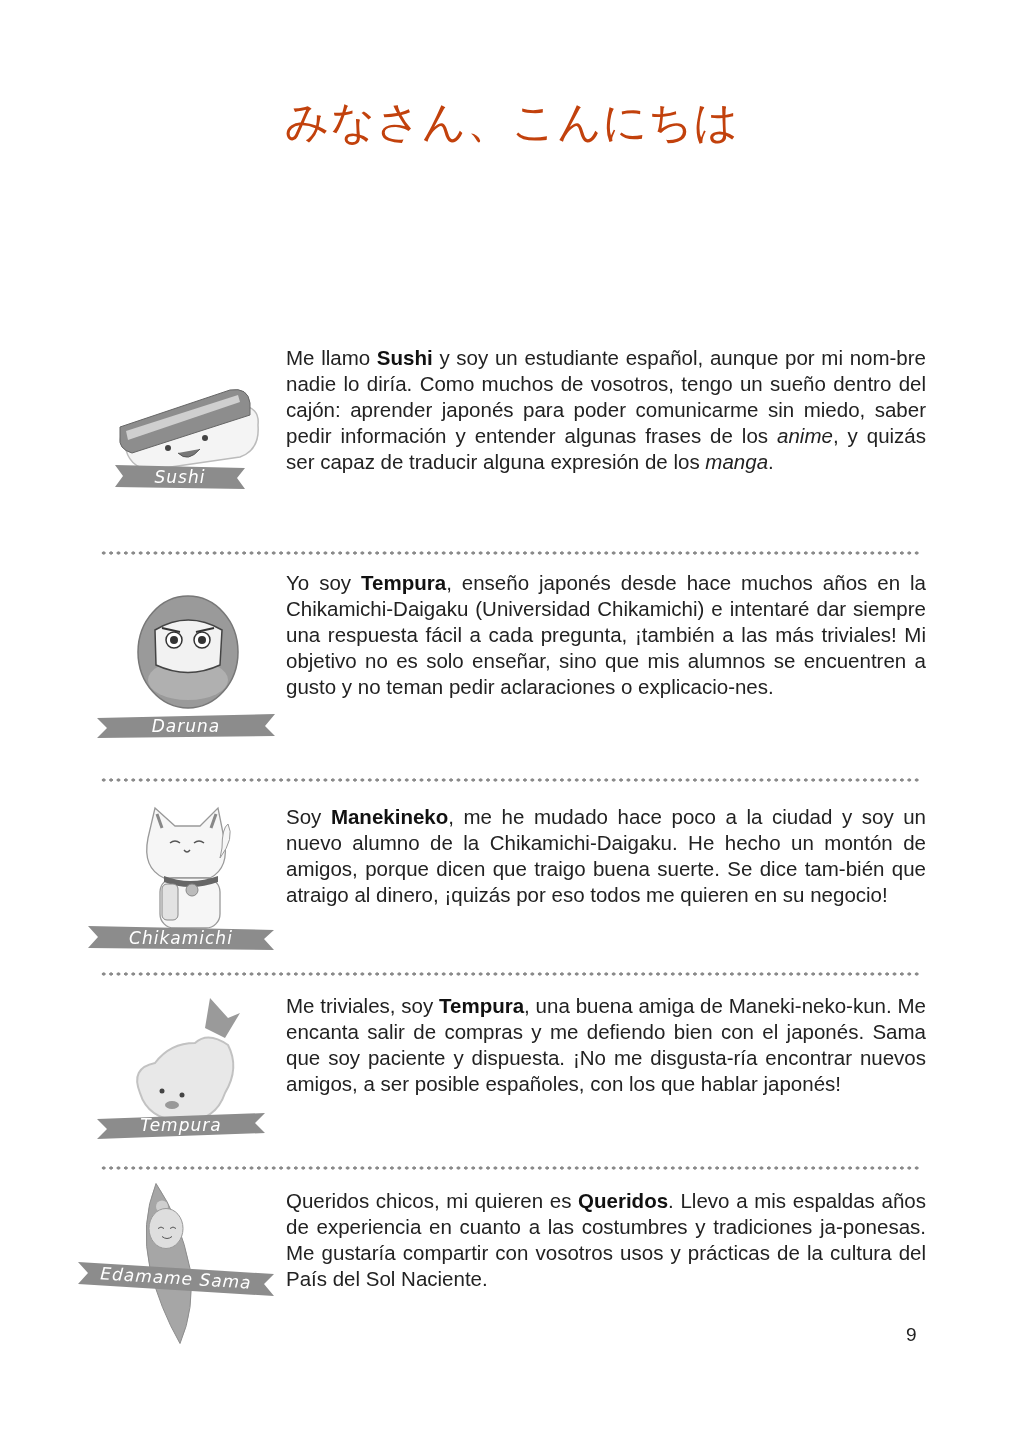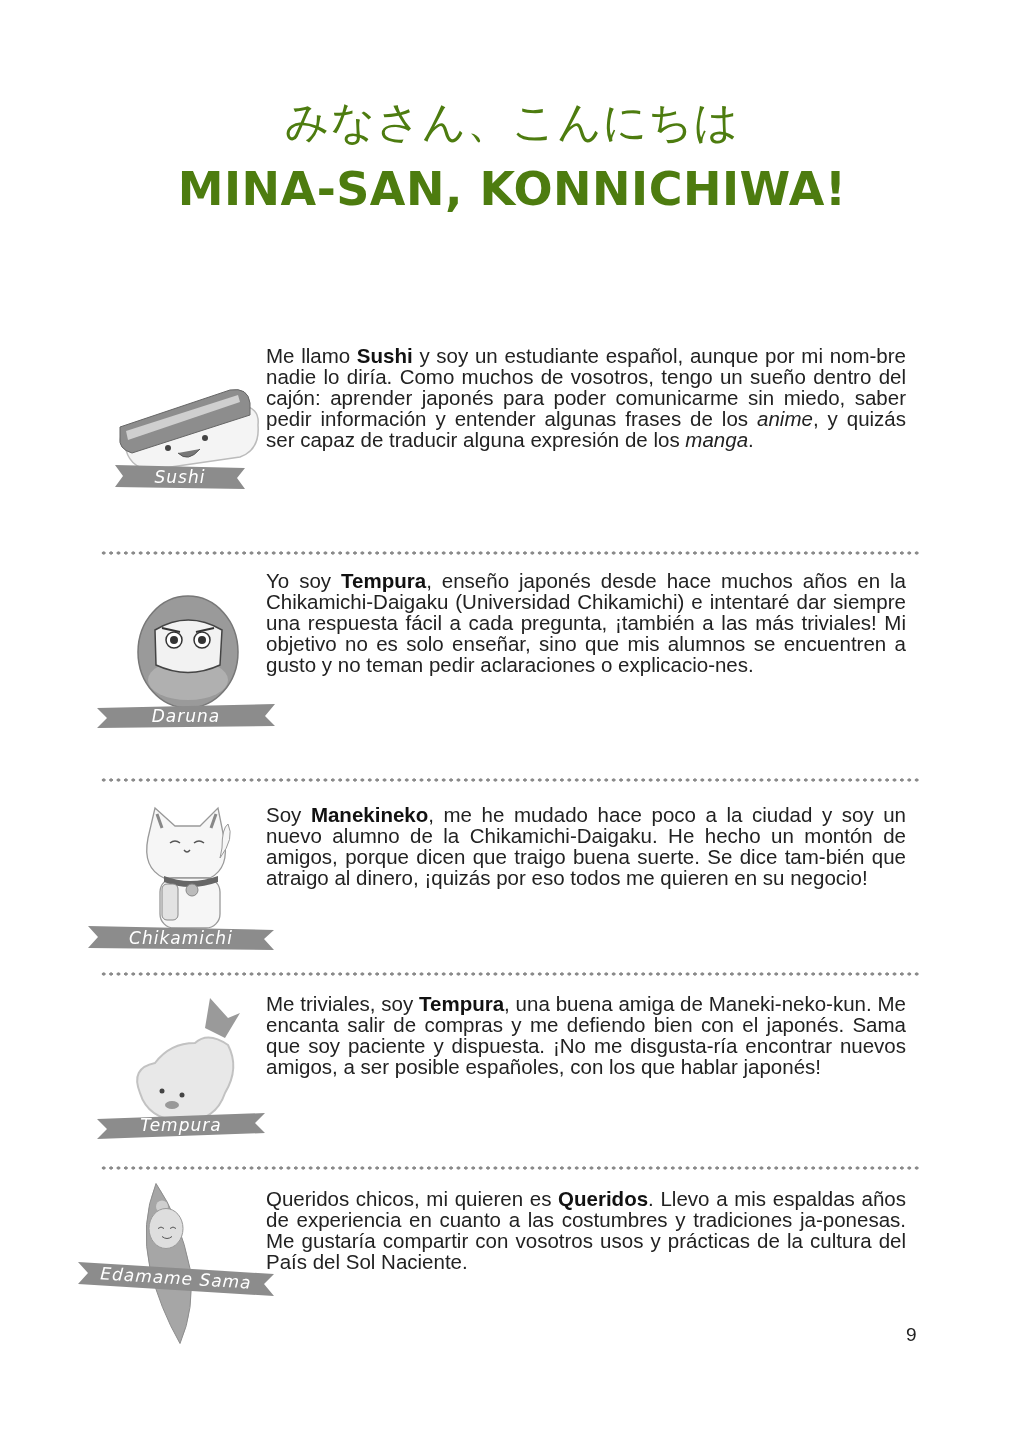--- a/index.html
+++ b/index.html
@@ -1,46 +1,45 @@
 <!DOCTYPE html>
 <html><head>
 <meta charset="utf-8">
 <style>
   html, body { margin: 0; padding: 0; background: #ffffff; }
   body { width: 1024px; height: 1433px; position: relative; overflow: hidden;
          font-family: "Liberation Sans", sans-serif; color: #1a1a1a; }
-  .title-block { position: absolute; top: 100px; left: 0; width: 1024px; text-align: center; color: #4d7c0f; }
+  .title-block { position: absolute; top: 100px; left: 0; width: 1024px; text-align: center; color: #c2410c; }
   .title-line { font-family: "DejaVu Sans", sans-serif; font-weight: bold; line-height: 1; letter-spacing: 0.5px; }
   .title-jp { font-size: 44px; font-weight: normal; margin-bottom: 22px; }
   .title-l2 { font-size: 46px; margin-bottom: 22px; }
   .title-l3 { font-size: 46px; }
 
   .section { position: absolute; left: 100px; width: 822px; }
   .illus { position: absolute; left: 0; top: 0; width: 175px; height: 165px; }
-  .text { position: absolute; left: 166px; width: 640px; font-size: 20.5px; line-height: 21px;
+  .text { position: absolute; left: 186px; width: 640px; font-size: 20.5px; line-height: 26px;
           text-align: justify; hyphens: manual; color: #222; }
   .text b { font-weight: bold; color: #111; }
   .text i { font-style: italic; }
   .divider { position: absolute; left: 100px; width: 822px; height: 4px;
              background-image: radial-gradient(circle, #8a8a8a 1.5px, transparent 1.7px);
              background-size: 7.4px 4px; background-repeat: repeat-x; }
 
   .ribbon { position: absolute; height: 24px; }
   .ribbon-label { position: absolute; left: 0; top: 0; width: 100%; height: 100%;
                   display: flex; align-items: center; justify-content: center;
                   font-family: "DejaVu Sans", sans-serif; font-style: italic; font-size: 17px;
                   color: #ffffff; letter-spacing: 1px; }
   .page-number { position: absolute; left: 906px; top: 1324px; font-size: 19px; color: #222; }
 </style>
 </head>
 <body>
 
 <div class="title-block">
   <div class="title-line title-jp">みなさん、こんにちは</div>
-  <div class="title-line title-l2">MINA-SAN, KONNICHIWA!</div>
 </div>
 
 <div class="section" style="top:345px;height:190px;">
   <svg class="illus" viewBox="0 0 175 165">
     <path d="M25 100 Q20 80 40 78 L140 60 Q160 62 158 80 Q160 105 140 112 L50 125 Q28 122 25 100Z" fill="#f4f4f4" stroke="#bbb" stroke-width="1.5"></path>
     <path d="M20 82 L130 45 Q148 42 150 58 L150 70 L32 108 Q18 104 20 92Z" fill="#8d8d8d" stroke="#666" stroke-width="1"></path>
     <path d="M26 86 L138 50 L140 57 L28 95Z" fill="#cfcfcf"></path>
     <circle cx="68" cy="103" r="3" fill="#444"></circle>
     <circle cx="105" cy="93" r="3" fill="#444"></circle>
     <path d="M78 108 Q88 118 100 104" fill="#777" stroke="#555" stroke-width="1"></path>
@@ -59,21 +58,21 @@
   <svg class="illus" viewBox="0 0 175 165">
     <ellipse cx="88" cy="82" rx="50" ry="56" fill="#9a9a9a" stroke="#777" stroke-width="1.5"></ellipse>
     <ellipse cx="88" cy="110" rx="40" ry="20" fill="#b0b0b0"></ellipse>
     <path d="M55 60 Q88 40 122 60 L120 95 Q88 110 56 95Z" fill="#f2f2f2" stroke="#444" stroke-width="1.5"></path>
     <circle cx="74" cy="70" r="8" fill="#fff" stroke="#333" stroke-width="1.5"></circle>
     <circle cx="74" cy="70" r="4" fill="#333"></circle>
     <circle cx="102" cy="70" r="8" fill="#fff" stroke="#333" stroke-width="1.5"></circle>
     <circle cx="102" cy="70" r="4" fill="#333"></circle>
     <path d="M62 58 L80 62 M96 62 L114 58" stroke="#333" stroke-width="2"></path>
   </svg>
-  <div class="ribbon" style="left:-3px;top:134px;width:178px;">
+  <div class="ribbon" style="left:-3px;top:144px;width:178px;">
     <svg width="178" height="24" viewBox="0 0 178 24" style="position:absolute;left:0;top:0">
       <polygon points="0,4 178,0 168,12 178,22 0,24 10,14" fill="#8c8c8c"></polygon>
     </svg>
     <div class="ribbon-label">Daruna</div>
   </div>
   <div class="text" style="top:0;"><span>Yo soy </span><b>Tempura</b><span>, enseño japonés desde hace muchos años en la Chikamichi-Daigaku (Universidad Chikamichi) e intentaré dar siempre una respuesta fácil a cada pregunta, ¡también a las más triviales! Mi objetivo no es solo enseñar, sino que mis alumnos se encuentren a gusto y no teman pedir aclaraciones o explicacio-nes.</span></div>
 </div>
 <div class="divider" style="top:778px;"></div>
 
 <div class="section" style="top:798px;height:170px;">

